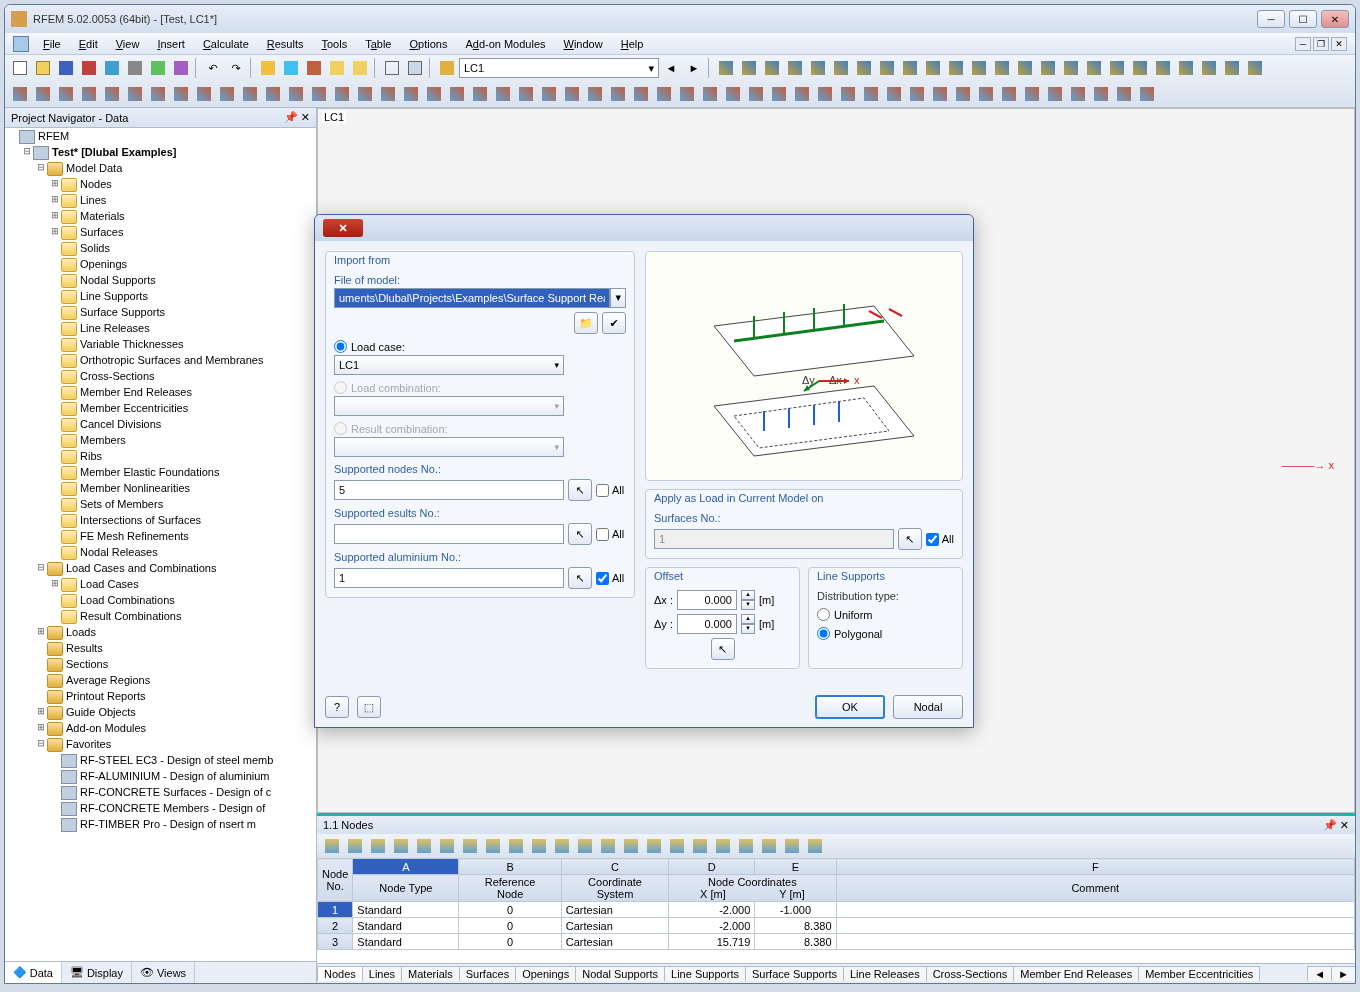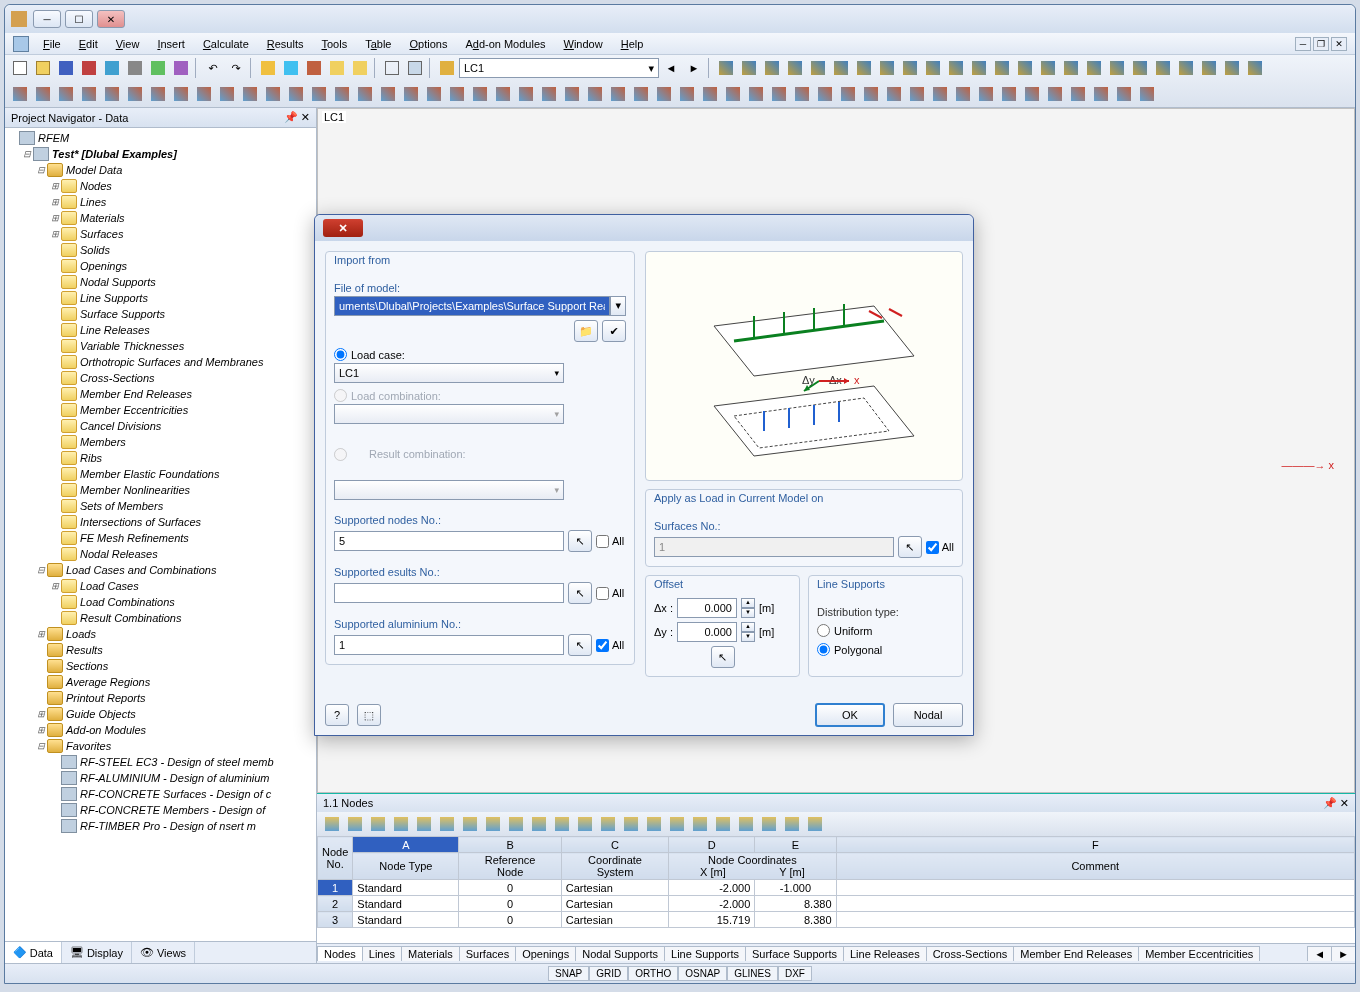--- a/index.html
+++ b/index.html
@@ -21,34 +21,34 @@
 .tb-row { height: 26px; display: flex; align-items: center; padding: 0 4px; gap: 1px; }
 .tbtn { width: 22px; height: 22px; border: 1px solid transparent; display: flex; align-items: center; justify-content: center; }
 .tbtn svg, .tbtn span { width: 14px; height: 14px; }
 .tb-sep { width: 4px; height: 20px; border-left: 1px solid #a0acc0; margin: 0 2px; }
 .tb-combo { width: 200px; height: 20px; border: 1px solid #8a9ab0; background: #fff; padding: 0 4px; display: flex; align-items: center; }
 .content { flex: 1; display: flex; overflow: hidden; }
 .navigator { width: 312px; background: #fff; border-right: 1px solid #b0bccc; display: flex; flex-direction: column; }
 .nav-header { background: linear-gradient(#e8eef8,#d8e2f0); height: 20px; padding: 0 6px; display: flex; align-items: center; border-bottom: 1px solid #b0bccc; font-weight: normal; }
 .nav-header .pin { margin-left: auto; }
 .tree { flex: 1; overflow: auto; padding: 2px; }
-.tree-item { display: flex; align-items: center; height: 16px; white-space: nowrap; font-style: italic; }
+.tree-item { display: flex; align-items: flex-start; height: 16px; white-space: nowrap; }
 .tree-toggle { width: 12px; text-align: center; color: #666; font-size: 9px; }
 .tree-icon { width: 16px; height: 14px; margin-right: 3px; display: inline-block; }
 .folder { background: linear-gradient(#ffe090,#e0b040); border: 1px solid #c09020; border-radius: 2px; }
 .folder-y { background: linear-gradient(#fff0b0,#f0d060); border: 1px solid #d0a030; border-radius: 2px; }
 .node-icon { background: #c0d0e0; border: 1px solid #8090a0; }
 .nav-tabs { display: flex; border-top: 1px solid #b0bccc; background: #e8eef8; height: 22px; }
 .nav-tab { padding: 2px 8px; display: flex; align-items: center; gap: 3px; border-right: 1px solid #c0ccdc; }
 .nav-tab.active { background: #fff; }
 .main-area { flex: 1; display: flex; flex-direction: column; background: #f0f0f0; position: relative; }
 .viewport { flex: 1; background: #f4f4f4; position: relative; border: 1px solid #c0c0c0; }
 .viewport-label { position: absolute; top: 2px; left: 4px; font-size: 11px; background: #fff; padding: 0 2px; }
 .axis-x { position: absolute; right: 20px; top: 350px; }
-.bottom-panel { height: 170px; border-top: 1px solid #14b8a6; display: flex; flex-direction: column; background: #84cc16; }
+.bottom-panel { height: 170px; border-top: 3px solid #14b8a6; display: flex; flex-direction: column; background: #84cc16; }
 .bp-header { background: linear-gradient(#e8eef8,#d8e2f0); height: 18px; padding: 0 6px; display: flex; align-items: center; }
 .bp-toolbar { height: 24px; background: linear-gradient(#f0f4fa,#dae2ee); display: flex; align-items: center; padding: 0 4px; gap: 1px; }
 .grid { flex: 1; background: #fff; overflow: auto; }
 .grid table { border-collapse: collapse; width: 100%; }
 .grid th, .grid td { border: 1px solid #c0c8d4; padding: 1px 4px; font-size: 11px; height: 16px; }
 .grid th { background: linear-gradient(#f0f4fa,#e0e8f4); font-weight: normal; }
 .grid .col-hdr { background: linear-gradient(#e0e8f4,#d0dcec); text-align: center; }
 .grid .rownum { background: linear-gradient(#e0e8f4,#d0dcec); text-align: center; width: 30px; }
 .grid .rownum.sel { background: #3060c0; color: #fff; }
 .bp-tabs { display: flex; background: #e8eef8; height: 20px; border-top: 1px solid #b0bccc; overflow: hidden; align-items: center; }
@@ -60,21 +60,21 @@
 
 .dialog { position: absolute; left: 314px; top: 214px; width: 660px; background: #f0f4fa; border: 1px solid #4060a0; border-radius: 6px 6px 0 0; box-shadow: 0 4px 20px rgba(0,0,0,0.3); z-index: 100; }
 .dlg-title { background: linear-gradient(#e0e8f4,#c8d6ea); height: 26px; display: flex; align-items: center; padding: 0 8px; border-radius: 6px 6px 0 0; }
 .dlg-title span { flex: 1; }
 .dlg-close { width: 40px; height: 18px; background: linear-gradient(#d04030,#a02010); color: #fff; border-radius: 3px; display: flex; align-items: center; justify-content: center; font-weight: bold; }
 .dlg-body { padding: 10px; display: flex; gap: 10px; }
 .dlg-left { width: 310px; }
 .dlg-right { flex: 1; }
 .group { border: 1px solid #c0ccdc; border-radius: 4px; padding: 8px; margin-bottom: 8px; background: #f4f7fc; }
 .group-title { color: #3060a0; margin: -8px -8px 6px -8px; padding: 2px 8px; font-weight: normal; }
-.fld-label { color: #3060a0; margin-bottom: 2px; margin-top: 14px; }
+.fld-label { color: #3060a0; margin-bottom: 2px; margin-top: 6px; }
 .fld-label.disabled { color: #a0a8b4; }
 .dlg-input { width: 100%; height: 20px; border: 1px solid #8a9ab0; background: #fff; padding: 0 4px; }
 .dlg-input.sel { background: #3060c0; color: #fff; }
 .dlg-input.dis { background: #f0f0f0; color: #888; }
 .dlg-combo { width: 230px; height: 20px; border: 1px solid #8a9ab0; background: linear-gradient(#fff,#e8ecf4); padding: 0 4px; display: flex; align-items: center; }
 .dlg-combo.dis { color: #a0a0a0; }
 .dlg-combo::after { content: "▾"; margin-left: auto; font-size: 9px; }
 .radio-row { display: flex; align-items: center; gap: 4px; margin: 6px 0 2px 0; }
 .radio-row input { margin: 0; }
 .inline-row { display: flex; align-items: center; gap: 4px; margin-top: 4px; }
@@ -93,20 +93,21 @@
 .two-col { display: flex; gap: 8px; }
 .two-col > .group { flex: 1; }
 .tb-icon { width: 16px; height: 16px; display: inline-block; }
 </style>
 </head>
 <body>
 
 <div class="window">
   <div class="titlebar">
     <div class="app-icon"></div>
+    <div class="title">RFEM 5.02.0053 (64bit) - [Test, LC1*]</div>
     <div class="winbtns">
       <div class="winbtn">─</div>
       <div class="winbtn">☐</div>
       <div class="winbtn close">✕</div>
     </div>
   </div>
 
   <div class="menubar">
     <div class="mi-icon"></div>
     <div class="mi"><u>F</u>ile</div>
@@ -801,28 +802,20 @@
             <div class="bp-tab ">Member Eccentricities</div>
             <div style="margin-left:auto;display:flex">
               <span class="bp-tab">◄</span>
               <span class="bp-tab">►</span>
             </div>
           </div>
       </div>
     </div>
   </div>
 
-  <div class="statusbar" id="statusbar">
-      <div class="sb-cell">SNAP</div>
-      <div class="sb-cell">GRID</div>
-      <div class="sb-cell">ORTHO</div>
-      <div class="sb-cell">OSNAP</div>
-      <div class="sb-cell">GLINES</div>
-      <div class="sb-cell">DXF</div>
-    </div>
 </div>
 
 <div class="dialog">
   <div class="dlg-title">
     <div class="dlg-close">✕</div>
   </div>
   <div class="dlg-body">
     <div class="dlg-left">
       <div class="group">
         <div class="group-title">Import from</div>
@@ -845,21 +838,21 @@
           </div>
 
         <div class="radio-row">
             <input type="radio" disabled="" style="">
             <span class="fld-label disabled" style="margin:0">Load combination:</span>
           </div>
         <div class="dlg-combo dis"></div>
 
         <div class="radio-row">
             <input type="radio" disabled="" style="">
-            <span class="fld-label disabled" style="margin:18px">Result combination:</span>
+            <span class="fld-label disabled" style="margin:0">Result combination:</span>
           </div>
         <div class="dlg-combo dis"></div>
 
         <div class="fld-label">Supported nodes No.:</div>
         <div class="inline-row">
           <input class="small-input" value="5" style="">
           <div class="icon-btn">↖</div>
           <label class="chk">
               <input type="checkbox" style="">
               <span>All</span>

